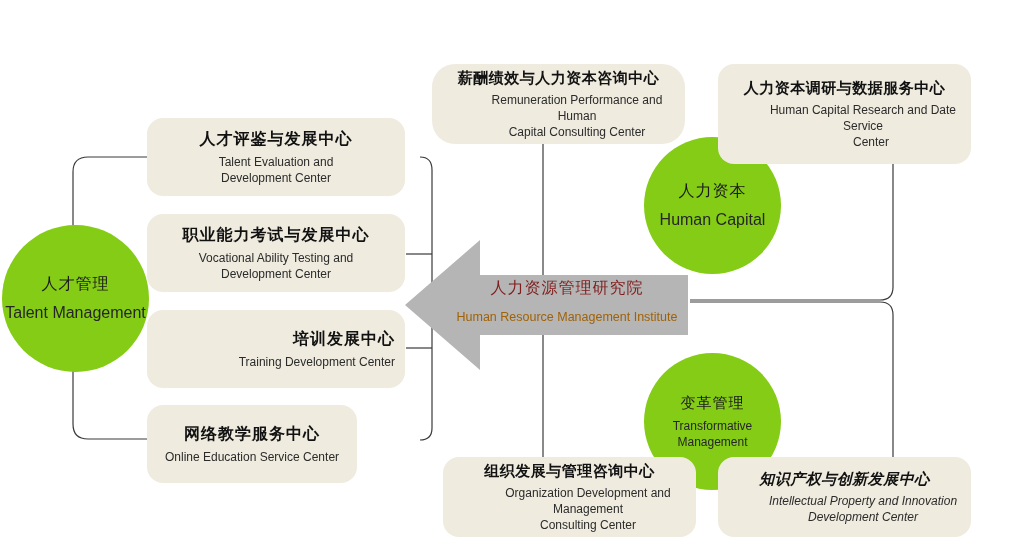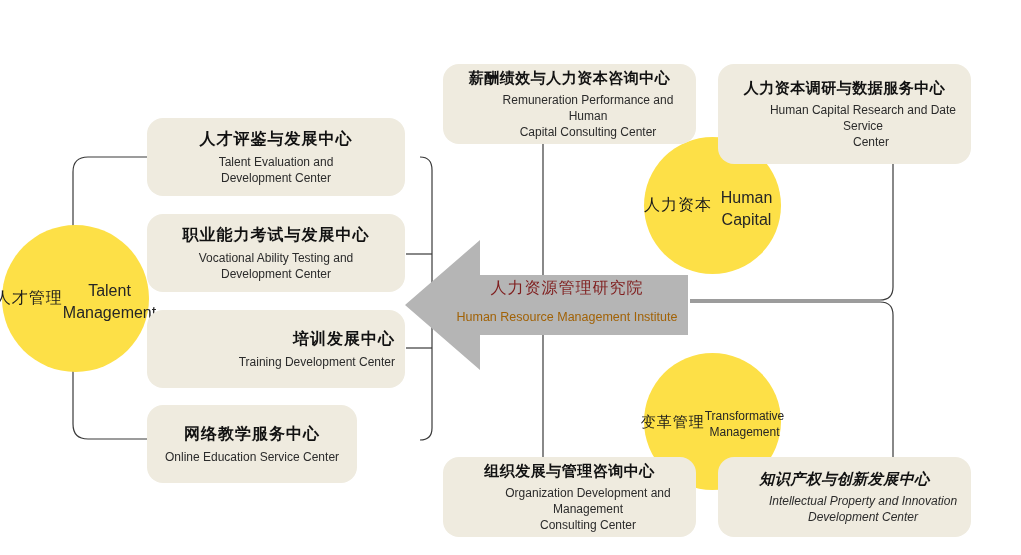--- a/index.html
+++ b/index.html
@@ -55,24 +55,24 @@
     line-height: 1.35;
     margin-top: 4px;
   }
   .node-box.small .cn { font-size: 15px; letter-spacing: 0.5px; }
   .node-box.small .en { font-size: 12px; padding-left: 37px; }
 
   
   .node-circle {
     position: absolute;
     z-index: 2;
-    background: #fde047;
+    background: #84cc16;
     border-radius: 50%;
     display: flex;
-    flex-direction: row;
+    flex-direction: column;
     align-items: center;
     justify-content: center;
     text-align: center;
     box-sizing: border-box;
   }
   .node-circle .cn {
     font-size: 16px;
     font-weight: 500;
     letter-spacing: 1px;
     color: #1b1b1b;
@@ -168,21 +168,21 @@
   <div class="node-box" style="left:147px; top:310px; width:258px; height:78px;align-items:flex-end;">
     <div class="cn">培训发展中心</div>
     <div class="en">Training Development Center</div>
   </div>
 
   <div class="node-box" style="left:147px; top:405px; width:210px; height:78px;">
     <div class="cn">网络教学服务中心</div>
     <div class="en">Online Education Service Center</div>
   </div>
 
-  <div class="node-box small" style="left:443px; top:64px; width:253px; height:80px;">
+  <div class="node-box small" style="left:432px; top:64px; width:253px; height:80px;border-radius:23px;">
     <div class="cn">薪酬绩效与人力资本咨询中心</div>
     <div class="en">Remuneration Performance and Human</div>
     <div class="en" style="margin-top:0;">Capital Consulting Center</div>
   </div>
 
   <div class="node-box small" style="left:718px; top:64px; width:253px; height:100px;">
     <div class="cn">人力资本调研与数据服务中心</div>
     <div class="en">Human Capital Research and Date Service</div>
     <div class="en" style="margin-top:0;margin-left:16px;">Center</div>
   </div>

